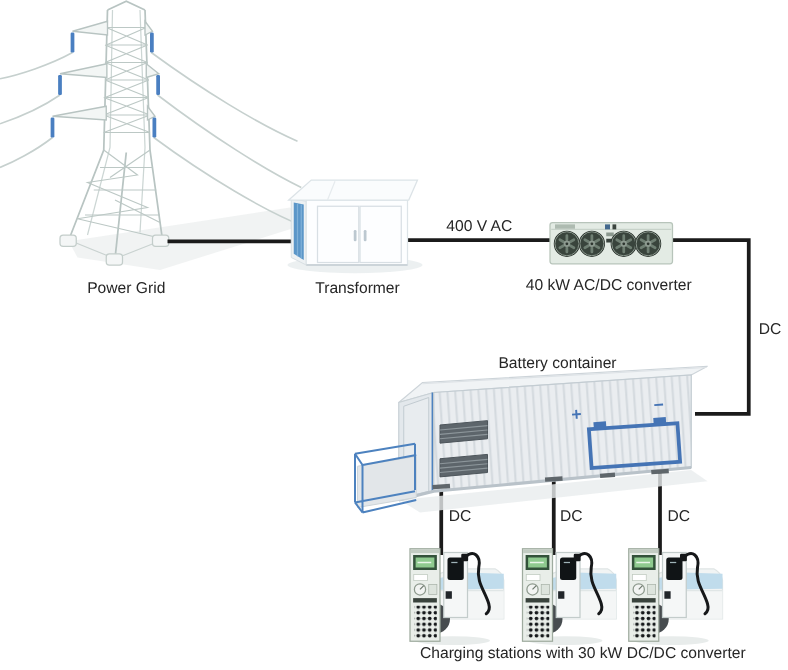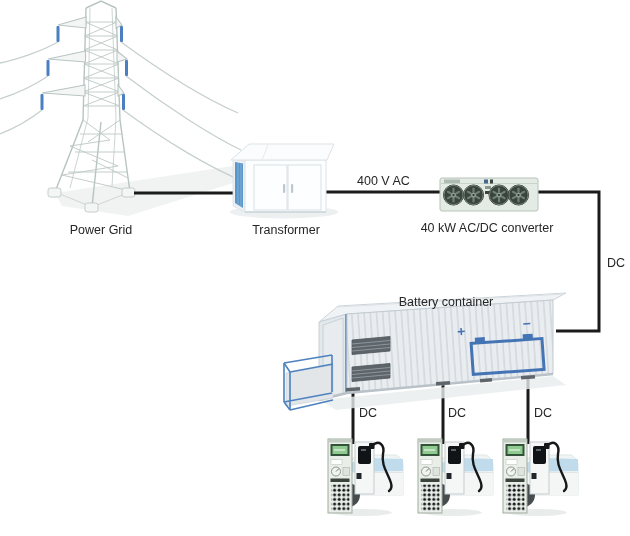--- a/index.html
+++ b/index.html
@@ -229,22 +229,23 @@
 <div class="lbl c" style="left:216px;top:223px;width:140px">Transformer</div>
 
 <div class="lbl c" style="left:31px;top:223px;width:140px">Power Grid</div>
 
 <div class="lbl" style="left:357px;top:174px">400 V AC</div>
 
 <div class="lbl c" style="left:417px;top:221px;width:140px">40 kW AC/DC converter</div>
 
 <div class="lbl" style="left:607px;top:256px">DC</div>
 
-<div class="lbl c" style="left:376px;top:295px;width:140px">Battery container</div>
+<div class="lbl c" style="left:376px;top:283px;width:140px">Battery container</div>
 
 <div class="lbl" style="left:359px;top:406px">DC</div>
 
 <div class="lbl" style="left:448px;top:406px">DC</div>
 
 <div class="lbl" style="left:534px;top:406px">DC</div>
 
+<div class="lbl" style="left:336px;top:515px">Charging stations with 30 kW DC/DC converter</div>
 
 </div>
 
 </body></html>

